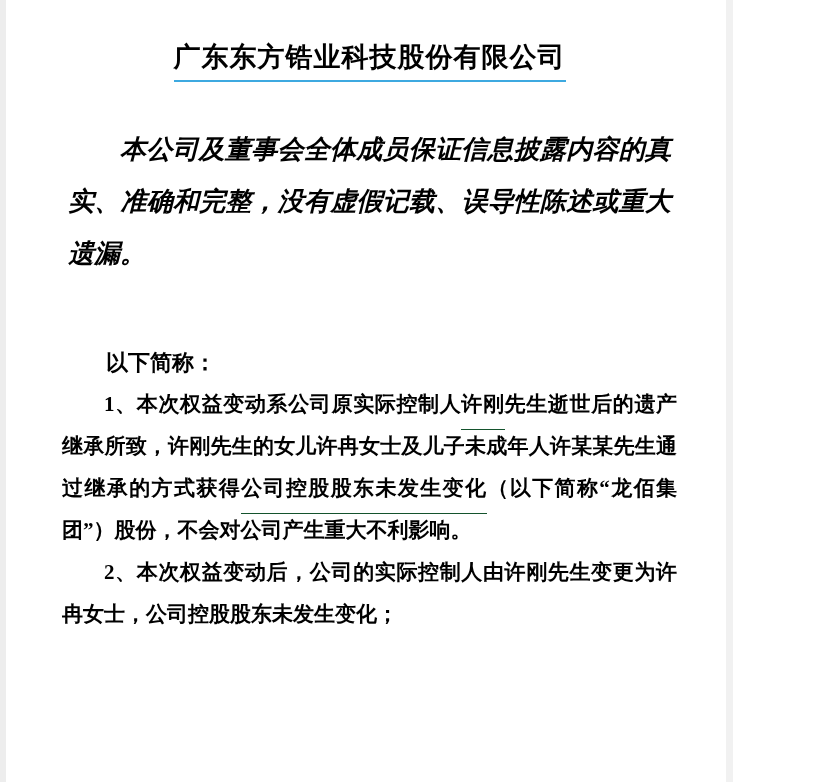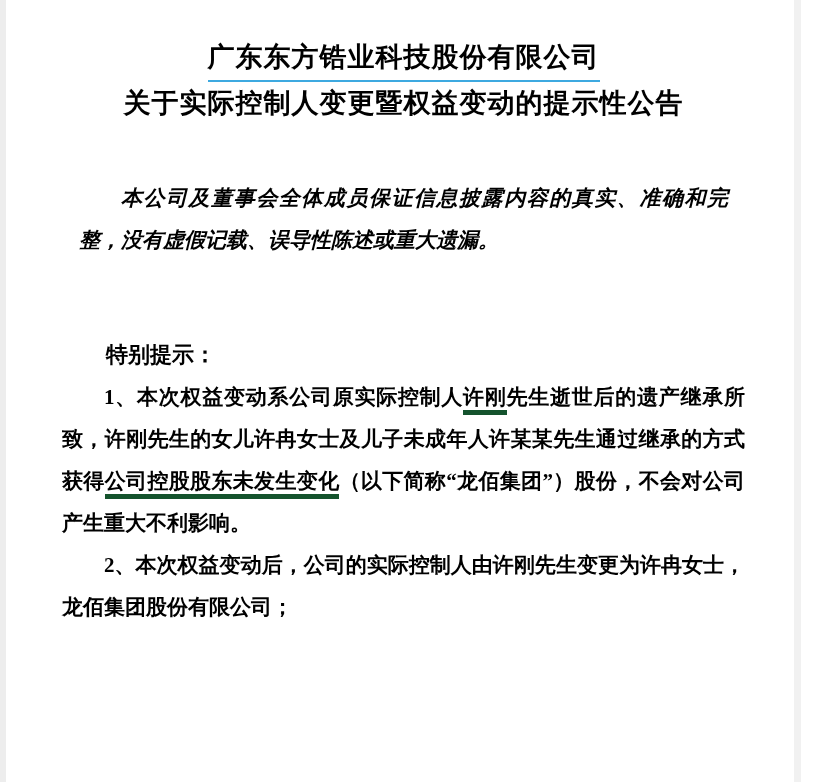--- a/index.html
+++ b/index.html
@@ -12,21 +12,21 @@
     height: 782px;
     overflow: hidden;
     font-family: "Liberation Serif", "DejaVu Serif", serif;
     color: #000000;
     position: relative;
   }
   #page {
     position: absolute;
     left: 0;
     top: 0;
-    width: 801px;
+    width: 733px;
     height: 782px;
     background: #ffffff;
     box-sizing: border-box;
   }
   
   #page::before {
     content: "";
     position: absolute;
     left: 0; top: 0; bottom: 0;
     width: 6px;
@@ -56,25 +56,25 @@
     line-height: 1.58;
     white-space: nowrap;
   }
   .title-line.underlined {
     display: inline-block;
     border-bottom: 2px solid #3da9e0;
     padding-bottom: 1px;
   }
 
   .para {
-    font-size: 21px;
+    font-size: 26px;
     line-height: 2.0;
     text-align: justify;
     text-justify: inter-ideograph;
-    margin: 17px;
+    margin: 6px;
     font-weight: bold;
   }
   .para.body {
     font-weight: bold;
     font-style: italic;
   }
   .indent {
     text-indent: 2em;
   }
 
@@ -93,44 +93,43 @@
     font-size: 21px;
     font-weight: bold;
     line-height: 2.0;
     text-indent: 2em;
     text-align: justify;
     text-justify: inter-ideograph;
     margin: 0;
   }
 
   .hl-underline {
-    border-bottom: 5px solid #14532d;
-    padding-bottom: 1px;
+    border-bottom: 1px solid #14532d;
+    padding-bottom: 13px;
   }
 </style>
 </head>
 <body>
 
 <div id="page">
   <div class="content">
 
     <div class="title-block">
       <div>
         <span class="title-line underlined">广东东方锆业科技股份有限公司</span>
       </div>
-      <div class="title-line">关于实际控制人变更暨权益变动的提示性公告</div>
     </div>
 
     <div class="spacer-lg"></div>
 
     <p class="para body indent">本公司及董事会全体成员保证信息披露内容的真实、准确和完整，没有虚假记载、误导性陈述或重大遗漏。</p>
 
     <div class="spacer-xl"></div>
 
-    <p class="section-head">特别提示：</p>
+    <p class="section-head">以下简称：</p>
 
     <div id="items">
         <p class="item"><span>1、</span><span>本次权益变动系公司原实际控制人</span><span class="hl-underline">许刚</span><span>先生逝世后的遗产继承所致，许刚先生的女儿许冉女士及儿子未成年人许某某先生通过继承的方式获得</span><span class="hl-underline">公司控股股东未发生变化</span><span>（以下简称“龙佰集团”）股份，不会对公司产生重大不利影响。</span></p>
-        <p class="item"><span>2、</span><span>本次权益变动后，公司的实际控制人由许刚先生变更为许冉女士，龙佰集团股份有限公司；</span></p>
+        <p class="item"><span>2、</span><span>本次权益变动后，公司的实际控制人由许刚先生变更为许冉女士，公司控股股东未发生变化；</span></p>
       </div>
 
   </div>
 </div>
 
 </body></html>

